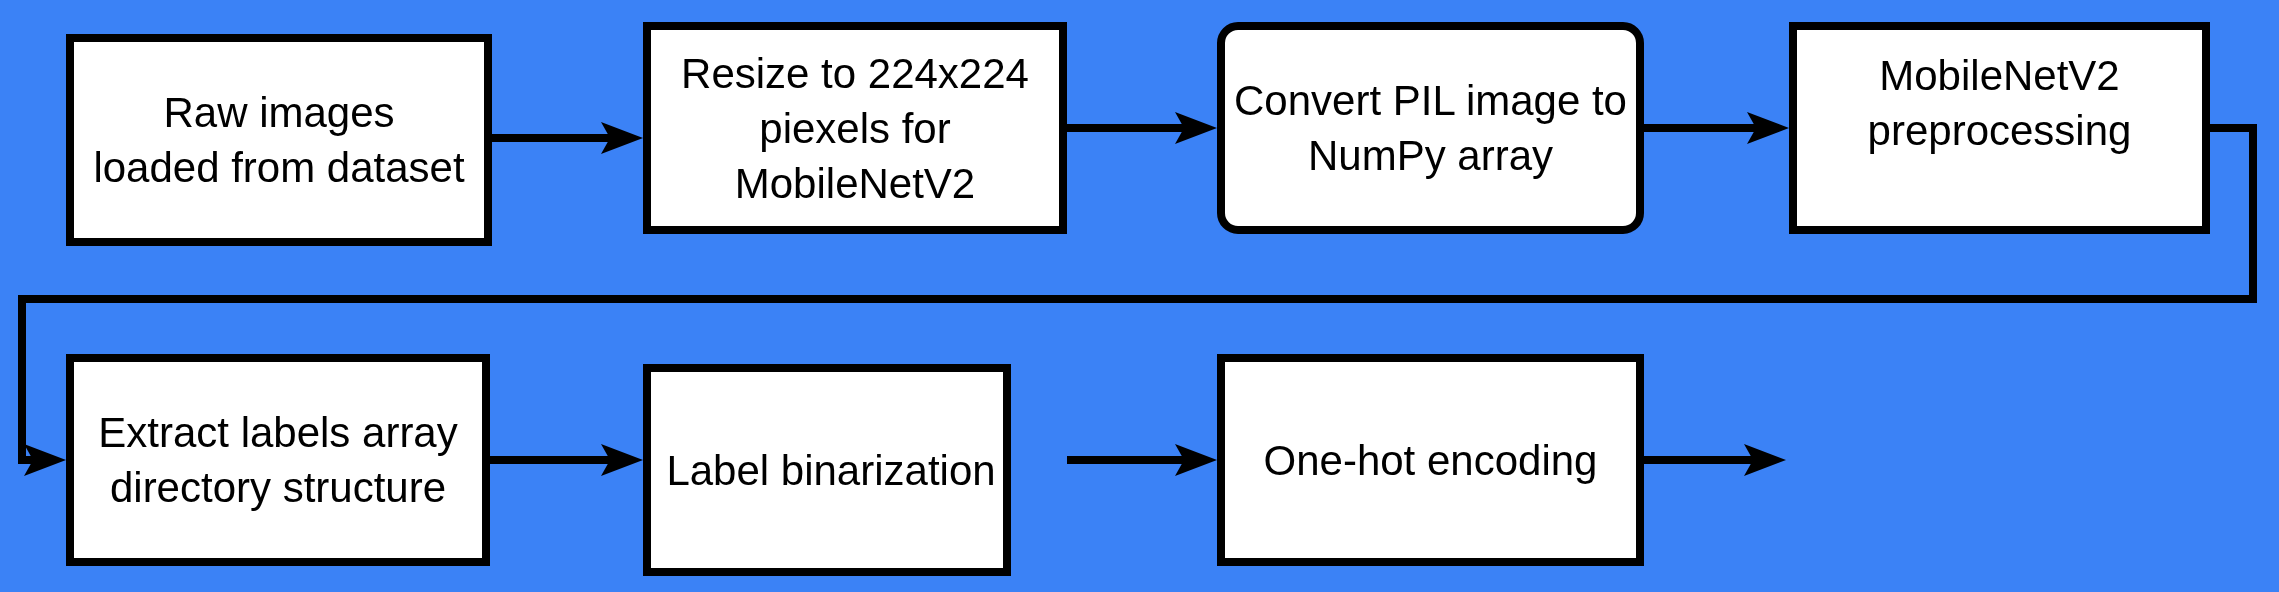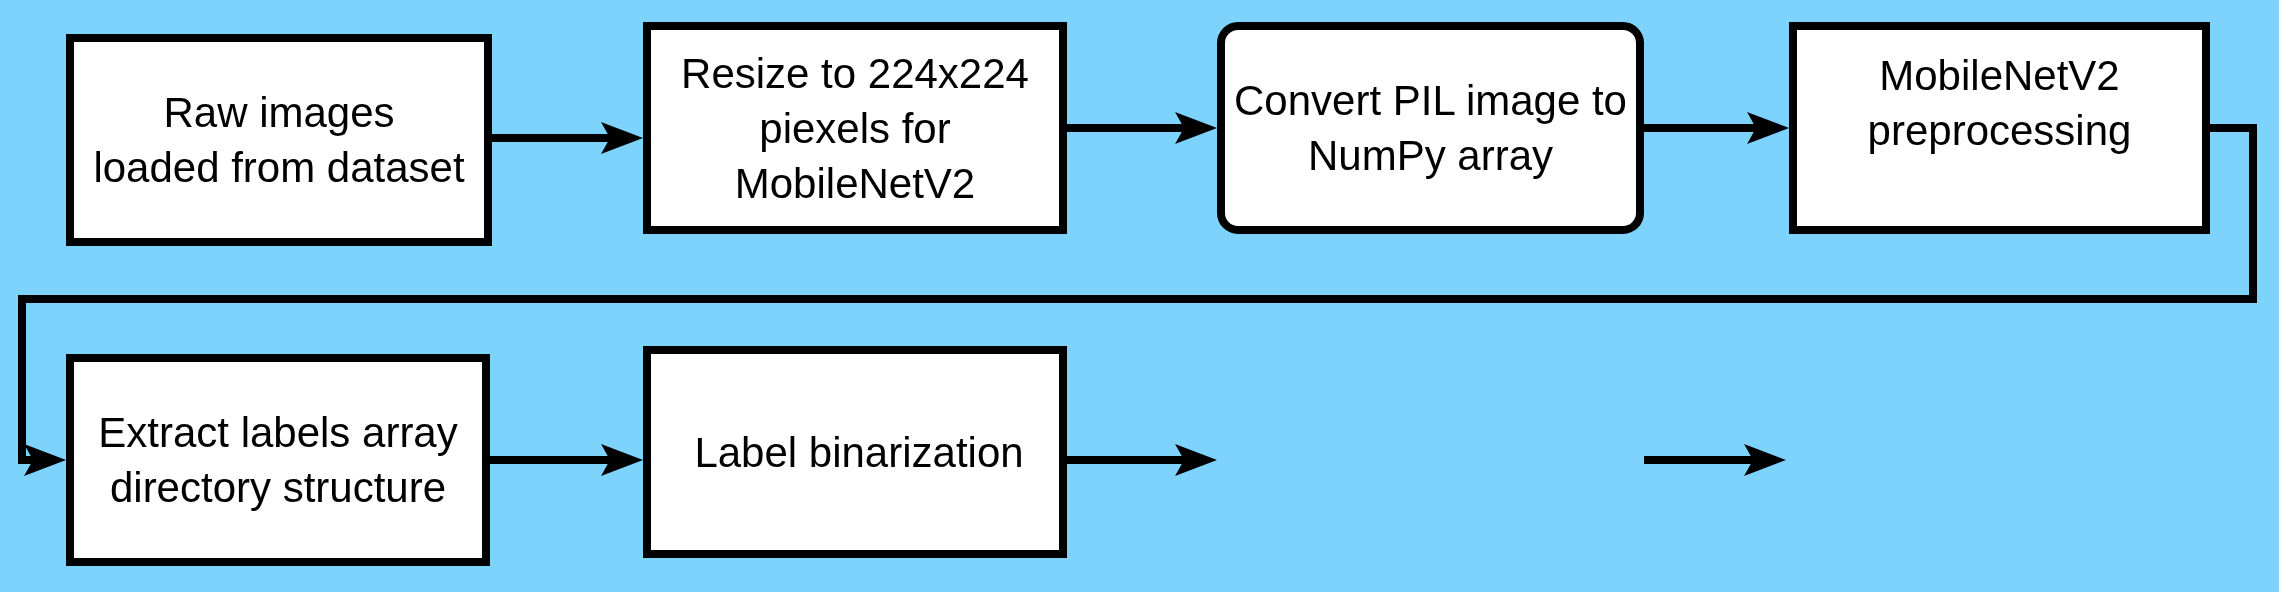--- a/index.html
+++ b/index.html
@@ -4,21 +4,21 @@
 <style>
   html, body {
     margin: 0;
     padding: 0;
     background: #ffffff;
   }
   .canvas {
     position: relative;
     width: 2279px;
     height: 592px;
-    background: #7dd3fc;
+    background: #3b82f6;
     font-family: "Liberation Sans", sans-serif;
     overflow: hidden;
   }
   .edges-layer {
     position: absolute;
     left: 0;
     top: 0;
     width: 2279px;
     height: 592px;
     z-index: 1;
@@ -37,21 +37,21 @@
     line-height: 55px;
     color: #000000;
     z-index: 2;
   }
   
   .n1 { left: 66px;   top: 34px;  width: 426px; height: 212px; }
   .n2 { left: 643px;  top: 22px;  width: 424px; height: 212px; }
   .n3 { left: 1217px; top: 22px;  width: 427px; height: 212px; border-radius: 21px; }
   .n4 { left: 1789px; top: 22px;  width: 421px; height: 212px; padding-bottom: 50px; }
   .n5 { left: 66px;   top: 354px; width: 424px; height: 212px; }
-  .n6 { left: 643px;  top: 346px; width: 424px; height: 212px; padding-left: 8px; }
+  .n6 { left: 643px;  top: 364px; width: 368px; height: 212px; padding-left: 8px; }
   .n7 { left: 1217px; top: 354px; width: 427px; height: 212px; }
   .n8 { left: 1786px; top: 354px; width: 421px; height: 212px; }
   .edge {
     stroke: #000000;
     stroke-width: 8;
     fill: none;
     stroke-linejoin: miter;
   }
   .head {
     fill: #000000;
@@ -92,14 +92,15 @@
   <div class="flow-node n2">Resize to 224x224
 piexels for
 MobileNetV2</div>
   <div class="flow-node n3">Convert PIL image to
 NumPy array</div>
   <div class="flow-node n4">MobileNetV2
 preprocessing</div>
   <div class="flow-node n5">Extract labels array
 directory structure</div>
   <div class="flow-node n6">Label binarization</div>
+  <div class="flow-node n7">One-hot encoding</div>
 
 </div>
 
 </body></html>

